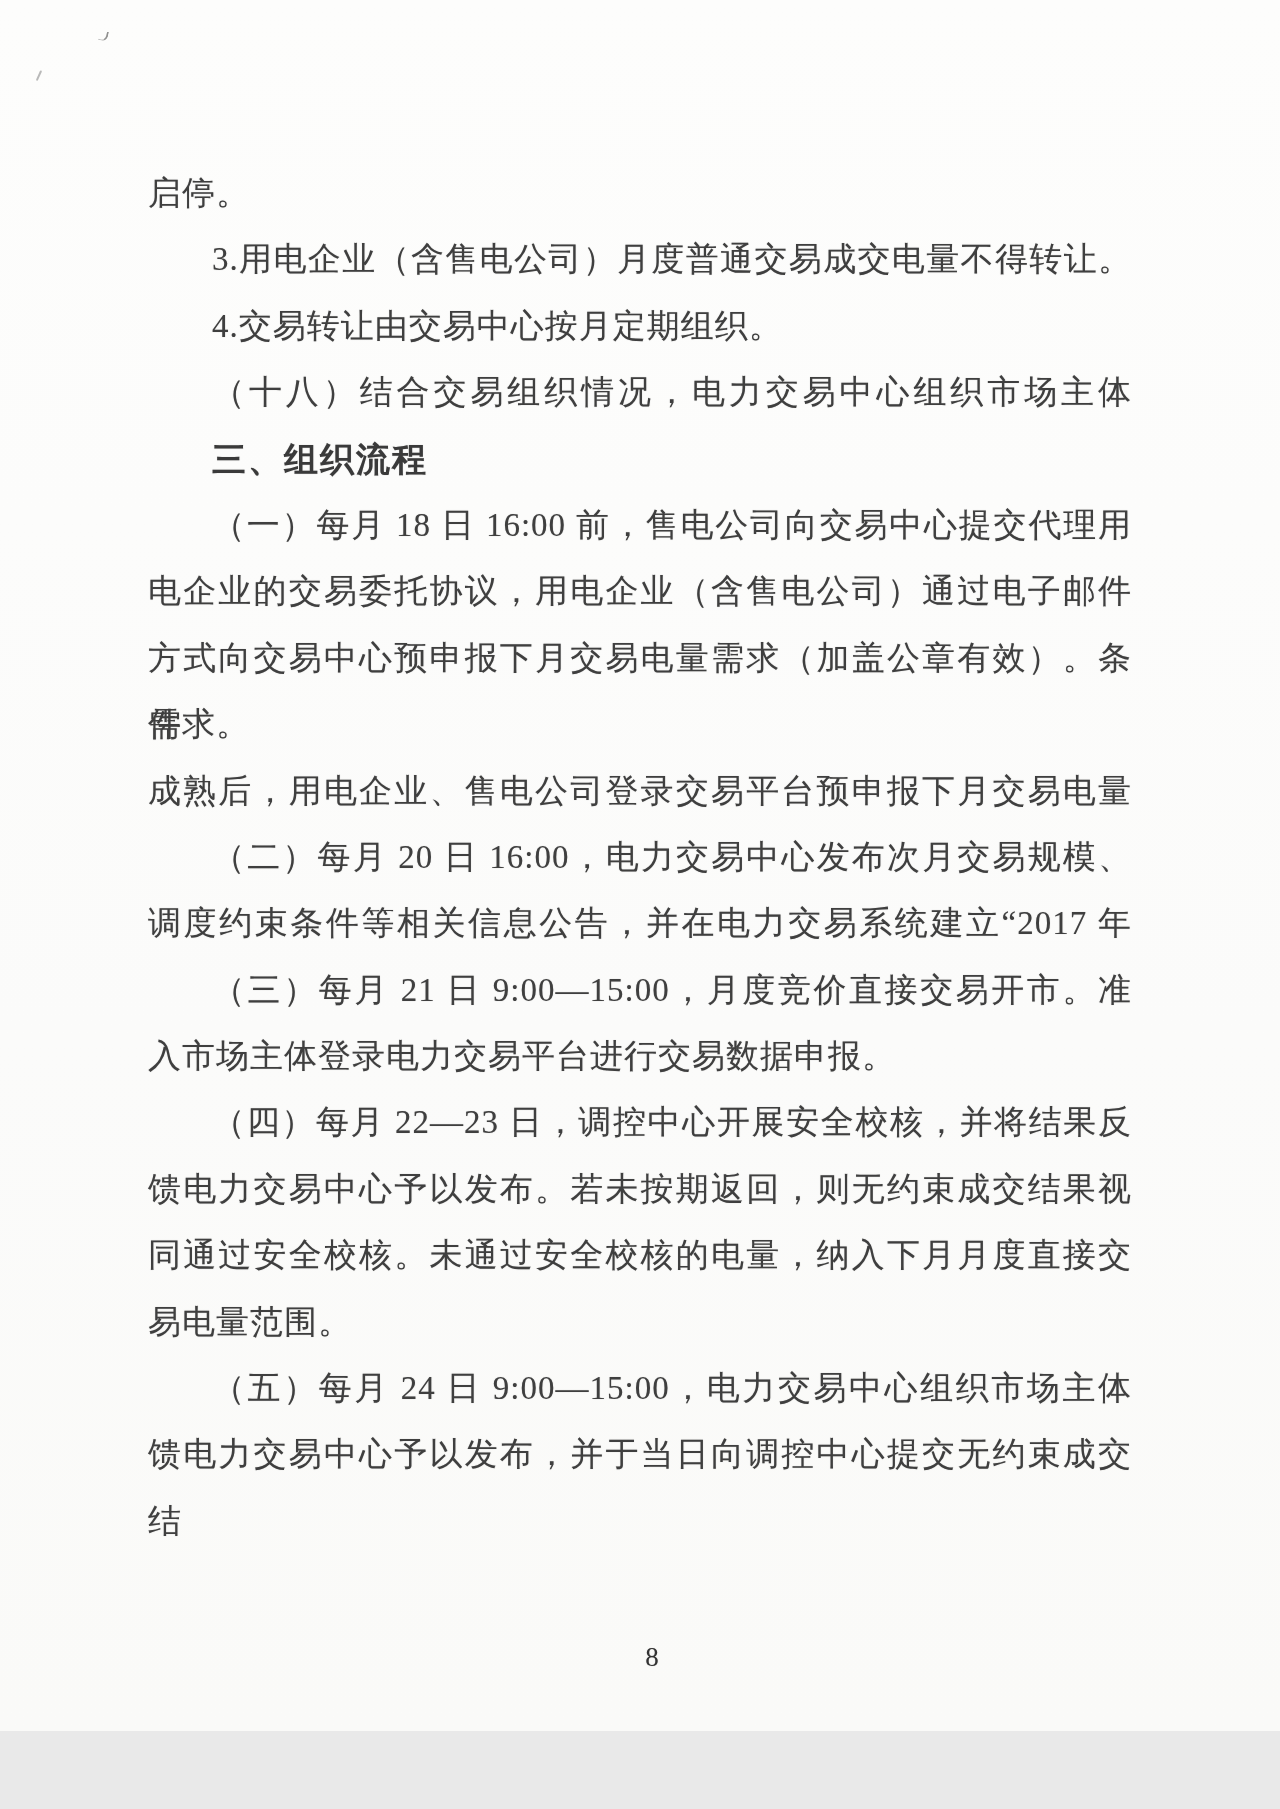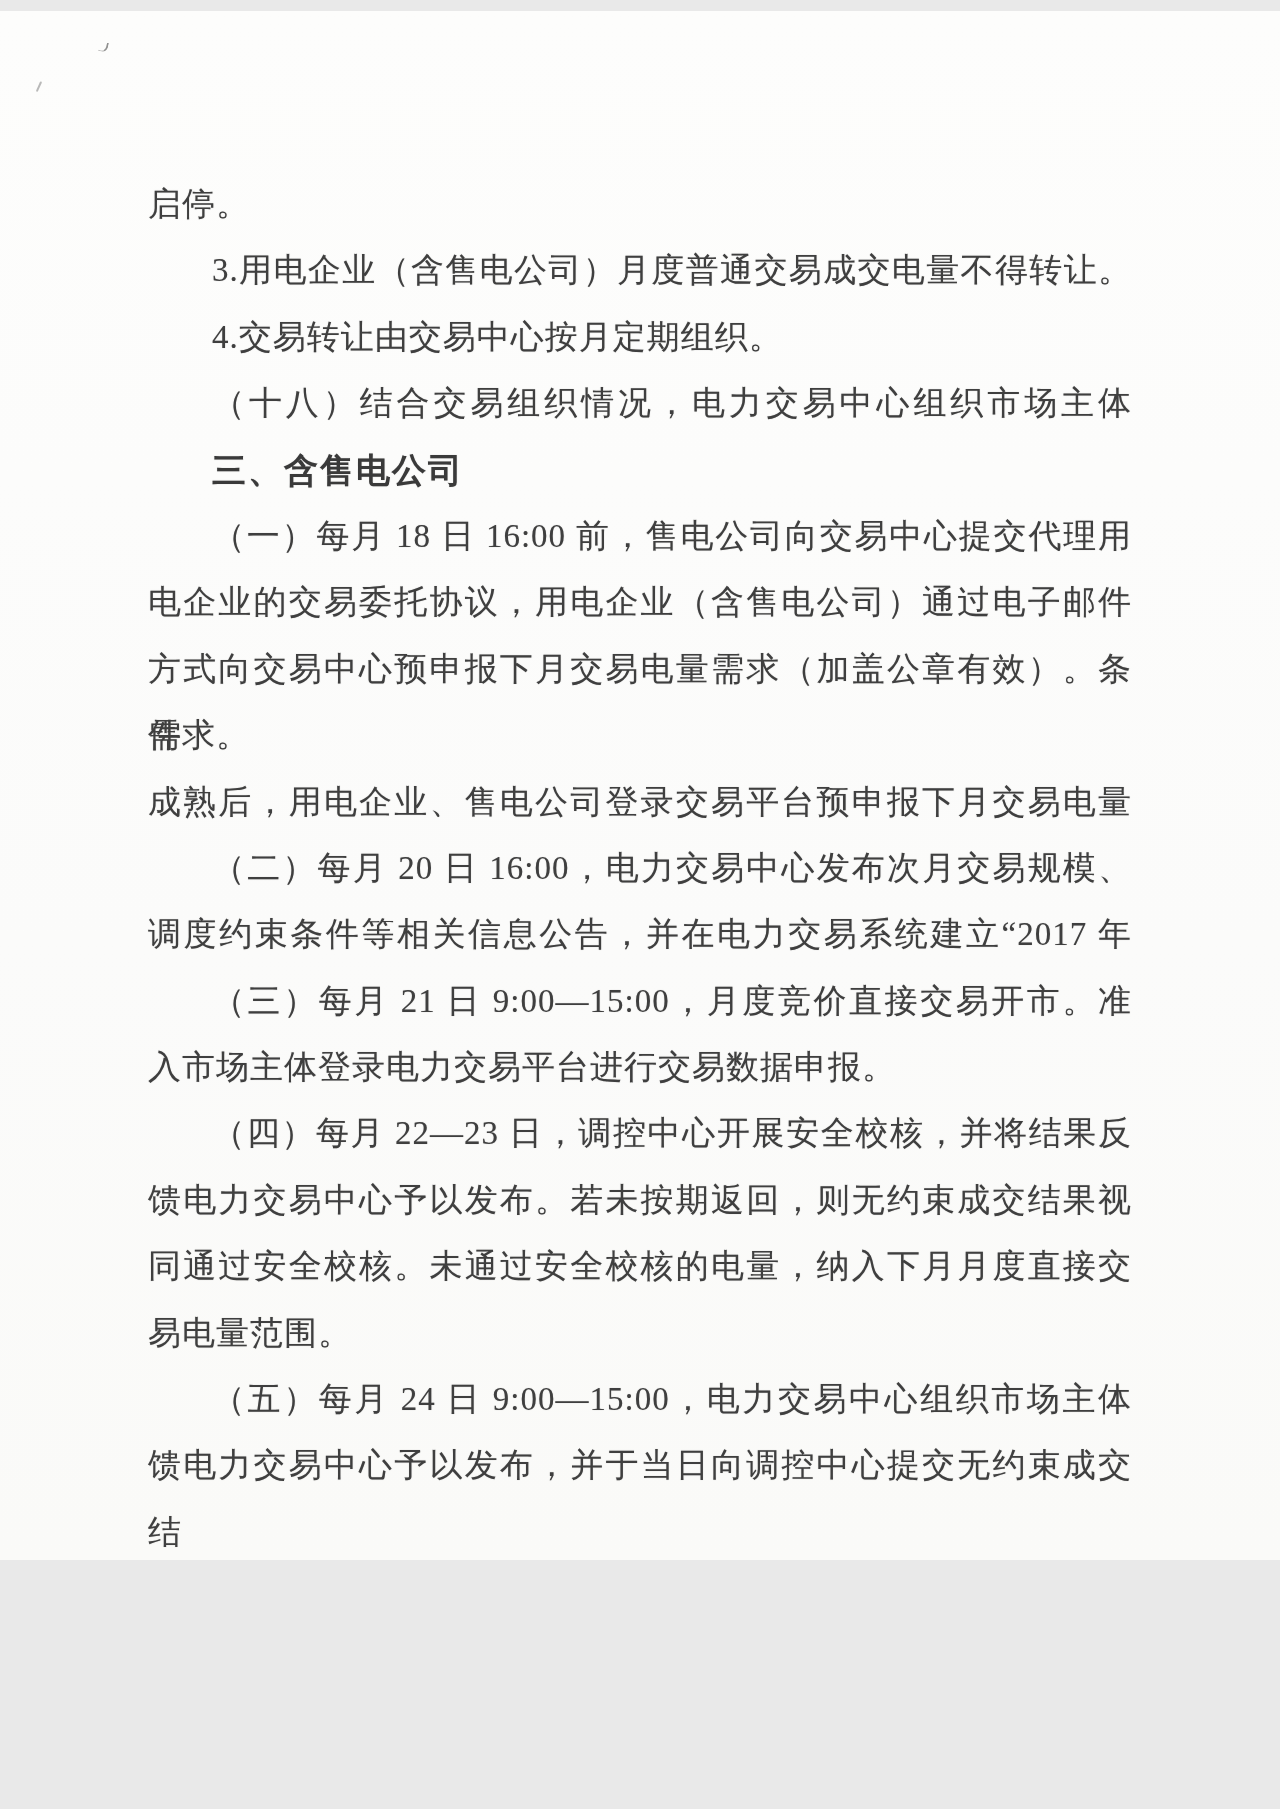--- a/index.html
+++ b/index.html
@@ -1,20 +1,20 @@
 <!DOCTYPE html>
 <html><head>
 <meta charset="utf-8">
 <style>
   html, body { margin: 0; padding: 0; background: #e9e9e9; }
   .page {
     position: relative;
     width: 1280px;
-    height: 1549px;
-    margin: 11px auto;
+    height: 1731px;
+    margin: 0 auto;
     background: linear-gradient(180deg, #fdfdfc 0%, #fbfbfa 60%, #fafaf8 100%);
     overflow: hidden;
     font-family: "Liberation Serif", "DejaVu Serif", serif;
     color: #3f3f3f;
     text-decoration: underline;
   }
   .textblock {
     position: absolute;
     left: 148px;
     top: 160px;
@@ -79,21 +79,21 @@
 <div class="page">
 
   <div class="speck speck-1"></div>
   <div class="speck speck-2"></div>
 
   <div class="textblock">
     <div class="line">启停。</div>
     <div class="line indent fill">3.用电企业（含售电公司）月度普通交易成交电量不得转让。</div>
     <div class="line indent">4.交易转让由交易中心按月定期组织。</div>
     <div class="line indent fill">（十八）结合交易组织情况，电力交易中心组织市场主体</div>
-    <div class="line indent heading">三、含售电公司</div>
+    <div class="line indent heading">三、组织流程</div>
     <div class="line indent fill">（一）每月 18 日 16:00 前，售电公司向交易中心提交代理用</div>
     <div class="line fill">电企业的交易委托协议，用电企业（含售电公司）通过电子邮件</div>
     <div class="line fill">方式向交易中心预申报下月交易电量需求（加盖公章有效）。条件</div>
     <div class="line">需求。</div>
     <div class="line fill">成熟后，用电企业、售电公司登录交易平台预申报下月交易电量</div>
     <div class="line indent fill">（二）每月 20 日 16:00，电力交易中心发布次月交易规模、</div>
     <div class="line fill">调度约束条件等相关信息公告，并在电力交易系统建立“2017 年</div>
     <div class="line indent fill">（三）每月 21 日 9:00—15:00，月度竞价直接交易开市。准</div>
     <div class="line">入市场主体登录电力交易平台进行交易数据申报。</div>
     <div class="line indent fill">（四）每月 22—23 日，调控中心开展安全校核，并将结果反</div>

